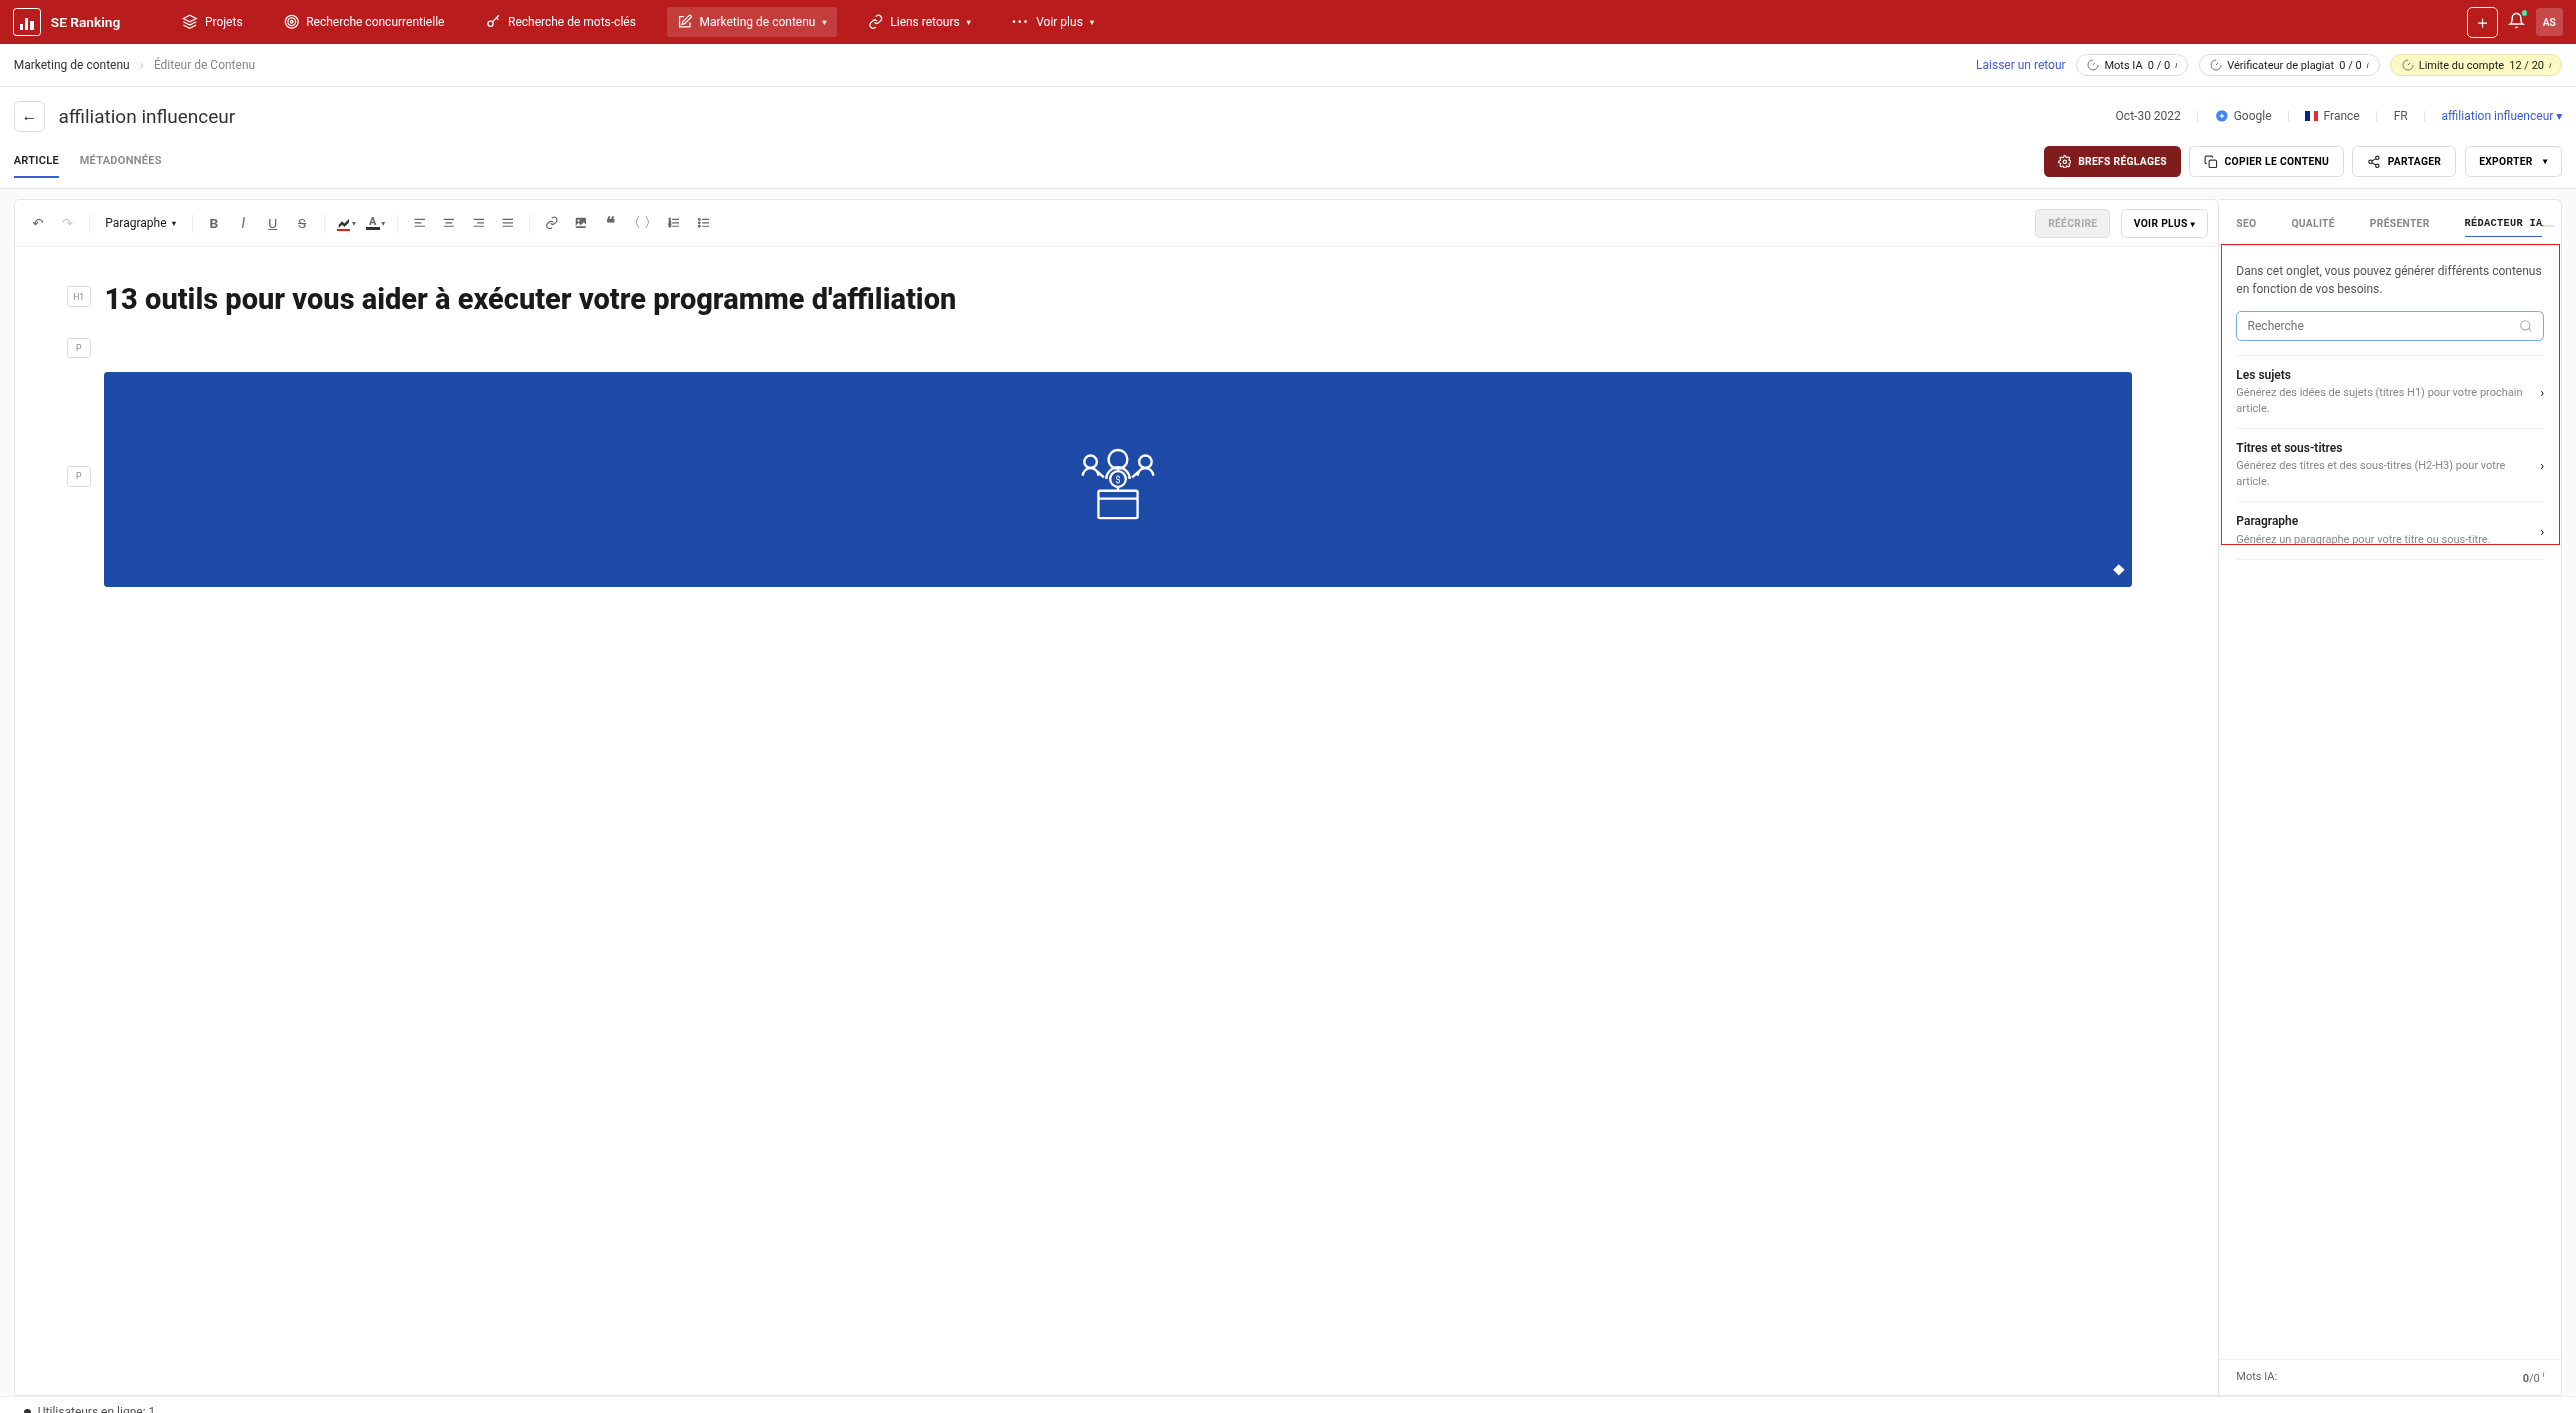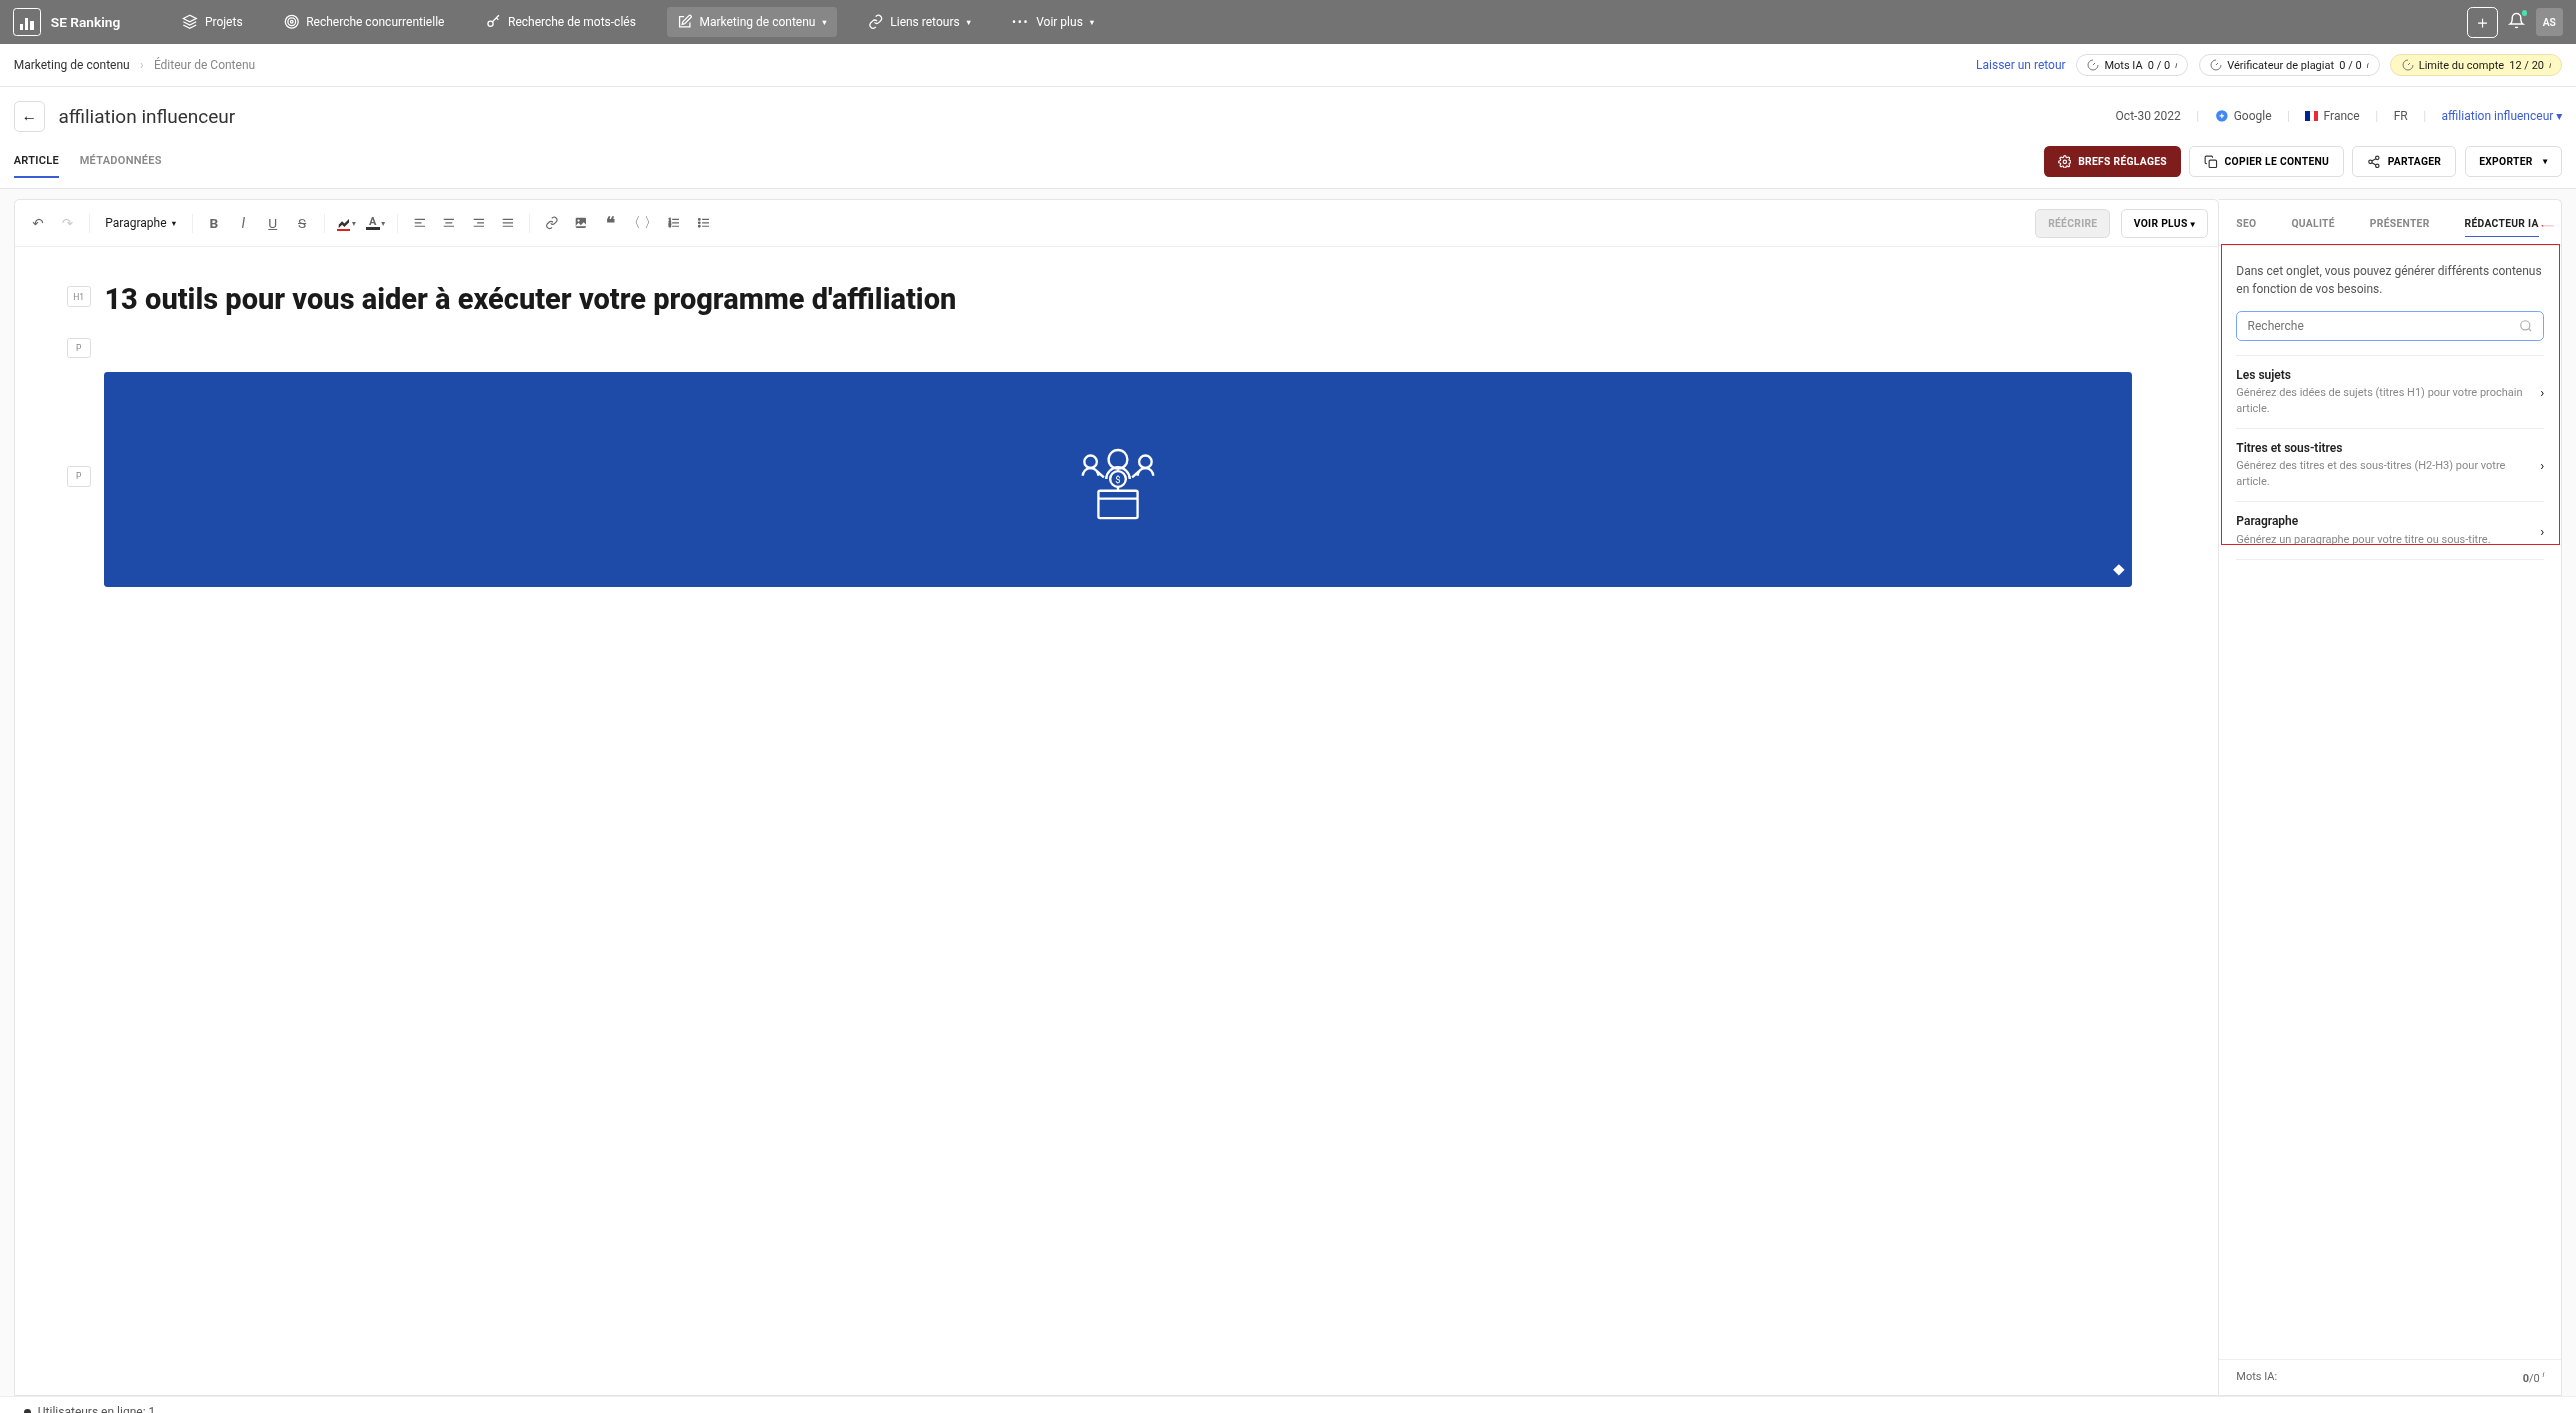--- a/index.html
+++ b/index.html
@@ -1,19 +1,19 @@
 <!DOCTYPE html>
 <html style="font-size:13.7px"><head>
   <meta charset="utf-8">
   <style>
     * { margin: 0; padding: 0; box-sizing: border-box; font-family: -apple-system, BlinkMacSystemFont, "Segoe UI", Roboto, sans-serif; }
     body { background: #fff; color: #1a1a1a; }
     
     
-    .top-nav { background: #737373; color: white; height: 44px; display: flex; align-items: center; padding: 16px 13px; }
+    .top-nav { background: #b91c1c; color: white; height: 44px; display: flex; align-items: center; padding: 16px 13px; }
     .logo { display: flex; align-items: center; gap: 10.3px; margin-right: 52px; }
     .logo-icon { width: 27.5px; height: 27.5px; border: 1.7px solid white; border-radius: 3.4px; display: flex; align-items: flex-end; justify-content: center; gap: 1.7px; padding: 4.3px; }
     .logo-icon span { width: 3.4px; background: white; }
     .logo-text { font-weight: 600; font-size: 13.7px; }
     .nav-items { display: flex; align-items: center; gap: 20.6px; flex: 1; }
     .nav-item { display: flex; align-items: center; gap: 6.9px; font-size: 12px; cursor: pointer; padding: 6.9px 10.3px; border-radius: 3.4px; }
     .nav-item.active { background: rgba(255,255,255,0.15); }
     .nav-right { display: flex; align-items: center; gap: 10.3px; }
     .plus-btn { width: 31px; height: 31px; border: 1.7px solid white; border-radius: 5.2px; display: flex; align-items: center; justify-content: center; font-size: 17px; cursor: pointer; }
     .bell { position: relative; cursor: pointer; }
@@ -70,21 +70,21 @@
     .block-content { flex: 1; }
     .h1-text { font-size: 29px; font-weight: 800; line-height: 1.3; color: #1a1a1a; }
     .p-text { font-size: 13px; color: #444; line-height: 1.5; }
     .img-block { background: #1f4ba8; border-radius: 3.4px; height: 215px; display: flex; align-items: center; justify-content: center; position: relative; }
     .img-badge { position: absolute; bottom: 6.9px; right: 6.9px; color: white; }
     
     
     .sidebar { width: 343px; background: white; border: 0.9px solid #e5e5e5; border-left: none; border-radius: 0 5.2px 0 0; display: flex; flex-direction: column; position: relative; }
     .sidebar-tabs { display: flex; gap: 35px; padding: 12px 17px 8.6px; border-bottom: 0.9px solid #eee; }
     .sidebar-tab { font-size: 10.3px; font-weight: 700; color: #888; cursor: pointer; padding: 5.2px 0; border-bottom: 1.7px solid transparent; letter-spacing: 0.3px; }
-    .sidebar-tab.active { color: #222; border-bottom-color: #3b5dd6; }
+    .sidebar-tab.active { color: #222; border-bottom-color: #3b5dd6; font-family: Liberation Mono, monospace; }
     .sidebar-body { padding: 15.5px 17px; flex: 1; position: relative; }
     .sidebar-intro { font-size: 12px; color: #555; line-height: 1.5; margin-bottom: 13.7px; }
     .search-box { display: flex; align-items: center; border: 0.9px solid #77a6f5; border-radius: 5.2px; padding: 6.9px 10.3px; margin-bottom: 13.7px; }
     .search-box input { flex: 1; border: none; outline: none; font-size: 12px; }
     .option-list { }
     .option { padding: 12px 0; border-bottom: 0.9px solid #eee; display: flex; align-items: center; gap: 10.3px; cursor: pointer; }
     .option:first-child { border-top: 0.9px solid #eee; margin-top: 13px; }
     .option-text { flex: 1; }
     .option-title { font-size: 12px; font-weight: 600; color: #222; margin-bottom: 3.4px; }
     .option-desc { font-size: 11px; color: #888; line-height: 1.4; }

